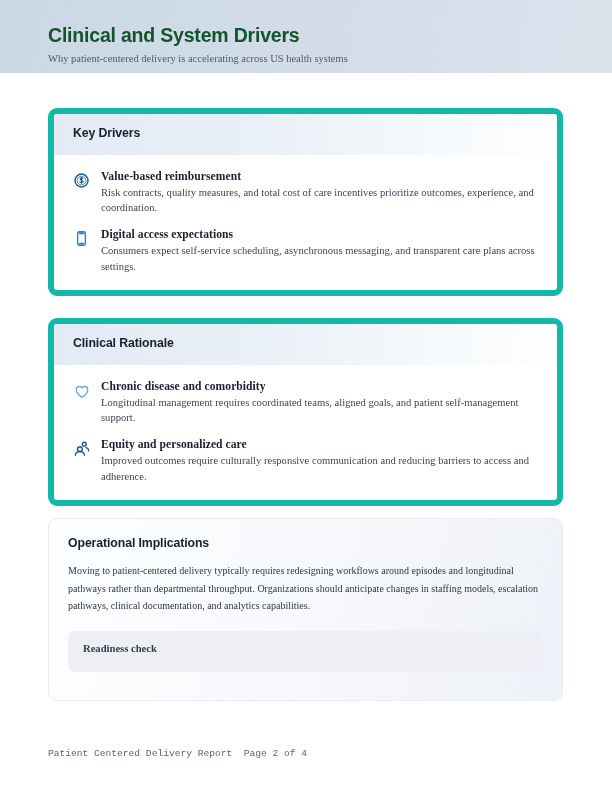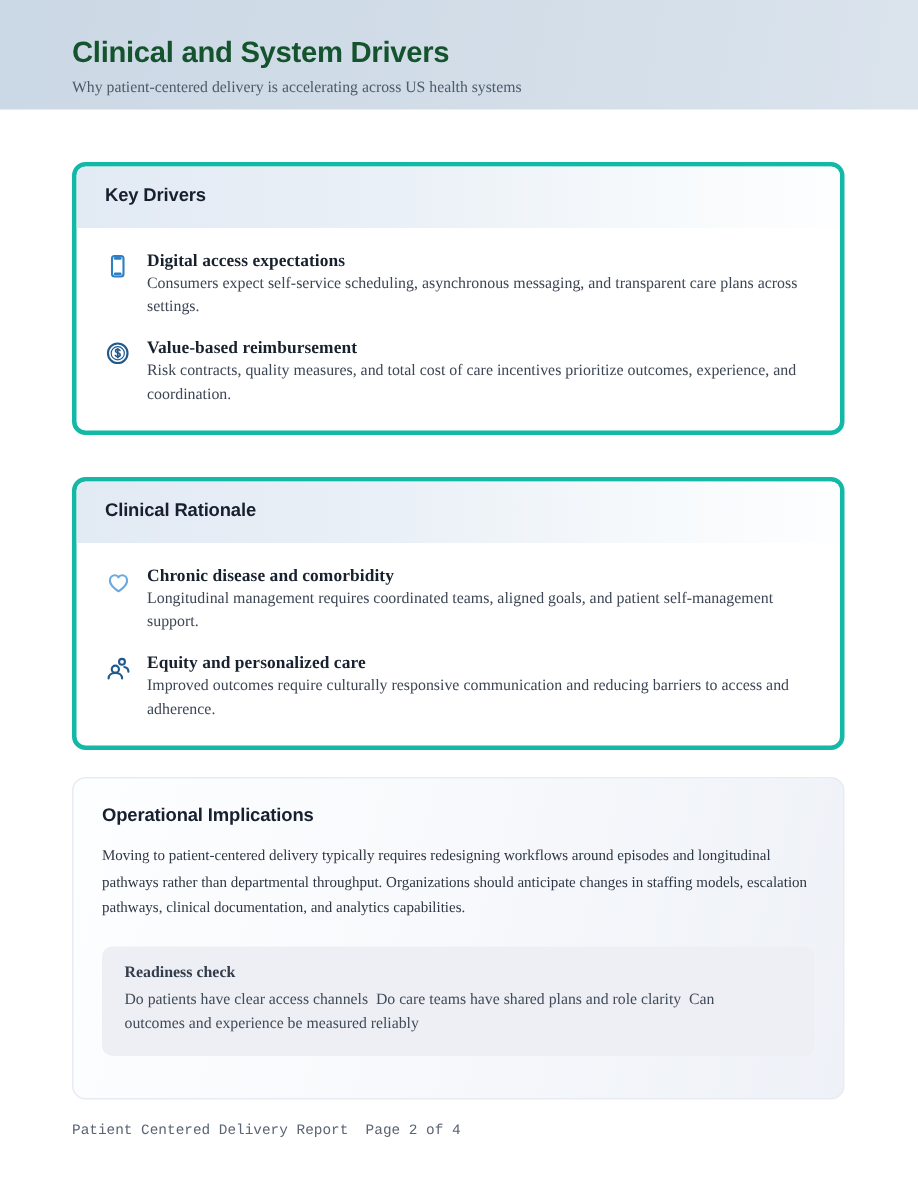--- a/index.html
+++ b/index.html
@@ -48,21 +48,21 @@
   
   .card {
     position: absolute;
     left: 48px;
     width: 515px;
     box-sizing: border-box;
     border-radius: 9px;
     overflow: hidden;
   }
   .card-bordered {
-    border: 3px solid #14b8a6;
+    border: 6px solid #14b8a6;
     background: #ffffff;
   }
   .card-head {
     height: 41px;
     background: linear-gradient(90deg, #e2eaf4 0%, #eaf0f7 42%, #f7fafc 78%, #fdfeff 100%);
     position: relative;
   }
   .card-head-title {
     position: absolute;
     left: 19px;
@@ -177,47 +177,47 @@
 <div class="page-subtitle">Why patient-centered delivery is accelerating across US health systems</div>
 
 <div class="card card-bordered" style="top:108px;">
   <div class="card-head">
     <div class="card-head-title">Key Drivers</div>
   </div>
   <div class="card-body">
 
     <div class="item">
       <div class="item-icon">
-        <svg width="17" height="17" viewBox="0 0 24 24" fill="none" stroke="#2f7fc4" stroke-width="2">
-          <rect x="6.6" y="2.4" width="10.8" height="19.2" rx="2.3"></rect>
-          <path d="M9.6 4.6h4.8" stroke-width="2.6" stroke-linecap="round"></path>
-          <path d="M9.6 19.2h4.8" stroke-width="2.6" stroke-linecap="round"></path>
-        </svg>
-      </div>
-      <div class="item-text">
-        <p class="item-title">Digital access expectations</p>
-        <p class="item-desc">Consumers expect self-service scheduling, asynchronous messaging, and transparent care plans across settings.</p>
-      </div>
-    </div>
-
-    <div class="item">
-      <div class="item-icon">
         <svg width="17" height="17" viewBox="0 0 24 24" fill="none" stroke="#1f5a8c" stroke-width="2">
           <circle cx="12" cy="12" r="9.2"></circle>
           <circle cx="12" cy="12" r="6.2" stroke-width="1.1"></circle>
           <path d="M12 7.4v9.2" stroke-width="1.7"></path>
           <path d="M14.1 9.4c-.5-.8-1.3-1.1-2.2-1.1-1.1 0-2 .6-2 1.6 0 1.1 1 1.4 2.1 1.7 1.2.3 2.3.7 2.3 1.9 0 1.1-1 1.7-2.2 1.7-1 0-1.9-.4-2.4-1.2" stroke-width="1.5" stroke-linecap="round"></path>
         </svg>
       </div>
       <div class="item-text">
         <p class="item-title">Value-based reimbursement</p>
         <p class="item-desc">Risk contracts, quality measures, and total cost of care incentives prioritize outcomes, experience, and coordination.</p>
       </div>
     </div>
 
+    <div class="item">
+      <div class="item-icon">
+        <svg width="17" height="17" viewBox="0 0 24 24" fill="none" stroke="#2f7fc4" stroke-width="2">
+          <rect x="6.6" y="2.4" width="10.8" height="19.2" rx="2.3"></rect>
+          <path d="M9.6 4.6h4.8" stroke-width="2.6" stroke-linecap="round"></path>
+          <path d="M9.6 19.2h4.8" stroke-width="2.6" stroke-linecap="round"></path>
+        </svg>
+      </div>
+      <div class="item-text">
+        <p class="item-title">Digital access expectations</p>
+        <p class="item-desc">Consumers expect self-service scheduling, asynchronous messaging, and transparent care plans across settings.</p>
+      </div>
+    </div>
+
   </div>
 </div>
 
 <div class="card card-bordered" style="top:318px;">
   <div class="card-head">
     <div class="card-head-title">Clinical Rationale</div>
   </div>
   <div class="card-body">
 
     <div class="item">
@@ -249,17 +249,16 @@
 
   </div>
 </div>
 
 <div class="card card-plain" style="top:518px;">
   <p class="plain-title">Operational Implications</p>
   <p class="plain-para">Moving to patient-centered delivery typically requires redesigning workflows around episodes and longitudinal pathways rather than departmental throughput. Organizations should anticipate changes in staffing models, escalation pathways, clinical documentation, and analytics capabilities.</p>
 
   <div class="callout">
     <p class="callout-title">Readiness check</p>
-    <p class="callout-text">Do patients have clear access channels  Do care teams have shared plans and role clarity  Can outcomes and experience be measured reliably</p>
   </div>
 </div>
 
 <div class="footer">Patient Centered Delivery Report  Page 2 of 4</div>
 
 </body></html>

